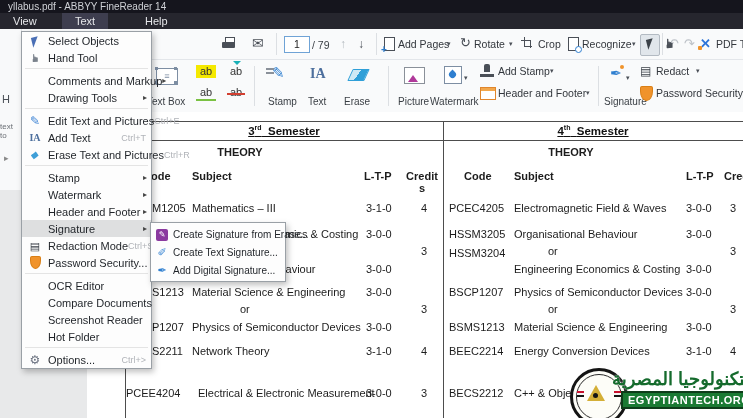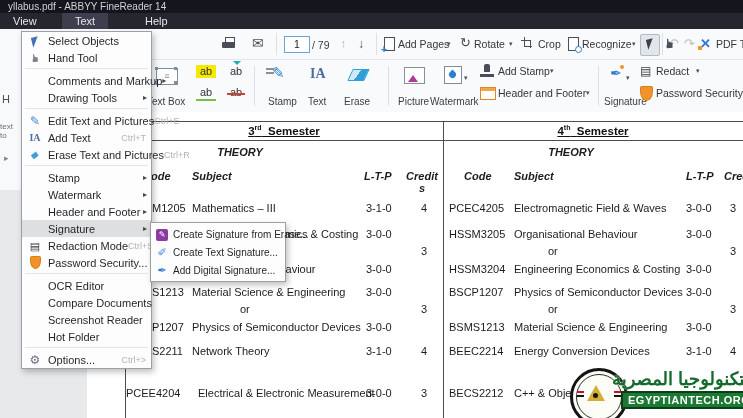--- a/index.html
+++ b/index.html
@@ -70,21 +70,21 @@
   .i-hf:before{content:"";position:absolute;left:0;top:0;right:0;height:3px;background:#f2a74b;}
   .i-signature{position:absolute;font-size:14px;color:#2f7fd0;}
   .i-signature:after{content:"";position:absolute;right:-2px;top:0;width:4px;height:4px;background:#f0932b;border-radius:50%;}
   .i-redact{position:absolute;font-size:12px;color:#3a3f47;}
   .g-shield{width:11px;height:13px;background:#f0932b;border:1px solid #d97f16;border-radius:2px 2px 50% 50%/2px 2px 65% 65%;display:inline-block;}
   
   #docarea{left:0;top:112px;width:743px;height:306px;background:#e8e9ea;}
   #page{position:absolute;left:87px;top:0;width:656px;height:306px;background:#fff;}
   .tline{position:absolute;background:#4d4d4d;}
   .doc-text{position:absolute;font-size:11px;color:#1c1c1c;white-space:nowrap;}
-  .doc-bi{font-weight:bold;font-style:italic;}
+  .doc-bi{font-weight:bold;}
   .sem-head{position:absolute;font-size:11.5px;font-weight:bold;color:#111;text-align:center;text-decoration:underline;white-space:nowrap;}
   sup{font-size:7px;}
   
   #left-strip{left:0;top:29px;width:21px;height:161px;background:#f8f9fa;border-right:1px solid #e0e3e6;}
   .frag{position:absolute;color:#4a4f57;}
   
   #tools-menu{left:21px;top:31px;width:129px;background:#fdfdfd;border:1px solid #9aa0a6;box-shadow:2px 3px 6px rgba(0,0,0,.25);padding:0 0;z-index:10;}
   .menu-item{height:17px;display:flex;align-items:center;font-size:11px;color:#1f2328;cursor:default;}
   .menu-item.hl{background:#dedfe0;}
   .mi-icon{width:26px;text-align:center;flex:none;line-height:10px;}
@@ -257,21 +257,21 @@
   <div id="right-rows">
       <div class="doc-text" style="left: 449px; top: 90px;">PCEC4205</div>
       <div class="doc-text" style="left: 514px; top: 90px;">Electromagnetic Field &amp; Waves</div>
       <div class="doc-text" style="left: 686px; top: 90px;">3-0-0</div>
       <div class="doc-text" style="left: 730px; top: 90px;">3</div>
       <div class="doc-text" style="left: 449px; top: 116px;">HSSM3205</div>
       <div class="doc-text" style="left: 514px; top: 116px;">Organisational Behaviour</div>
       <div class="doc-text" style="left: 686px; top: 116px;">3-0-0</div>
       <div class="doc-text" style="left: 548px; top: 133px;">or</div>
       <div class="doc-text" style="left: 730px; top: 133px;">3</div>
-      <div class="doc-text" style="left: 449px; top: 151px;">HSSM3204</div>
+      <div class="doc-text" style="left: 449px; top: 135px;">HSSM3204</div>
       <div class="doc-text" style="left: 514px; top: 151px;">Engineering Economics &amp; Costing</div>
       <div class="doc-text" style="left: 686px; top: 151px;">3-0-0</div>
       <div class="doc-text" style="left: 449px; top: 174px;">BSCP1207</div>
       <div class="doc-text" style="left: 514px; top: 174px;">Physics of Semiconductor Devices</div>
       <div class="doc-text" style="left: 686px; top: 174px;">3-0-0</div>
       <div class="doc-text" style="left: 548px; top: 191px;">or</div>
       <div class="doc-text" style="left: 730px; top: 191px;">3</div>
       <div class="doc-text" style="left: 449px; top: 209px;">BSMS1213</div>
       <div class="doc-text" style="left: 514px; top: 209px;">Material Science &amp; Engineering</div>
       <div class="doc-text" style="left: 686px; top: 209px;">3-0-0</div>

